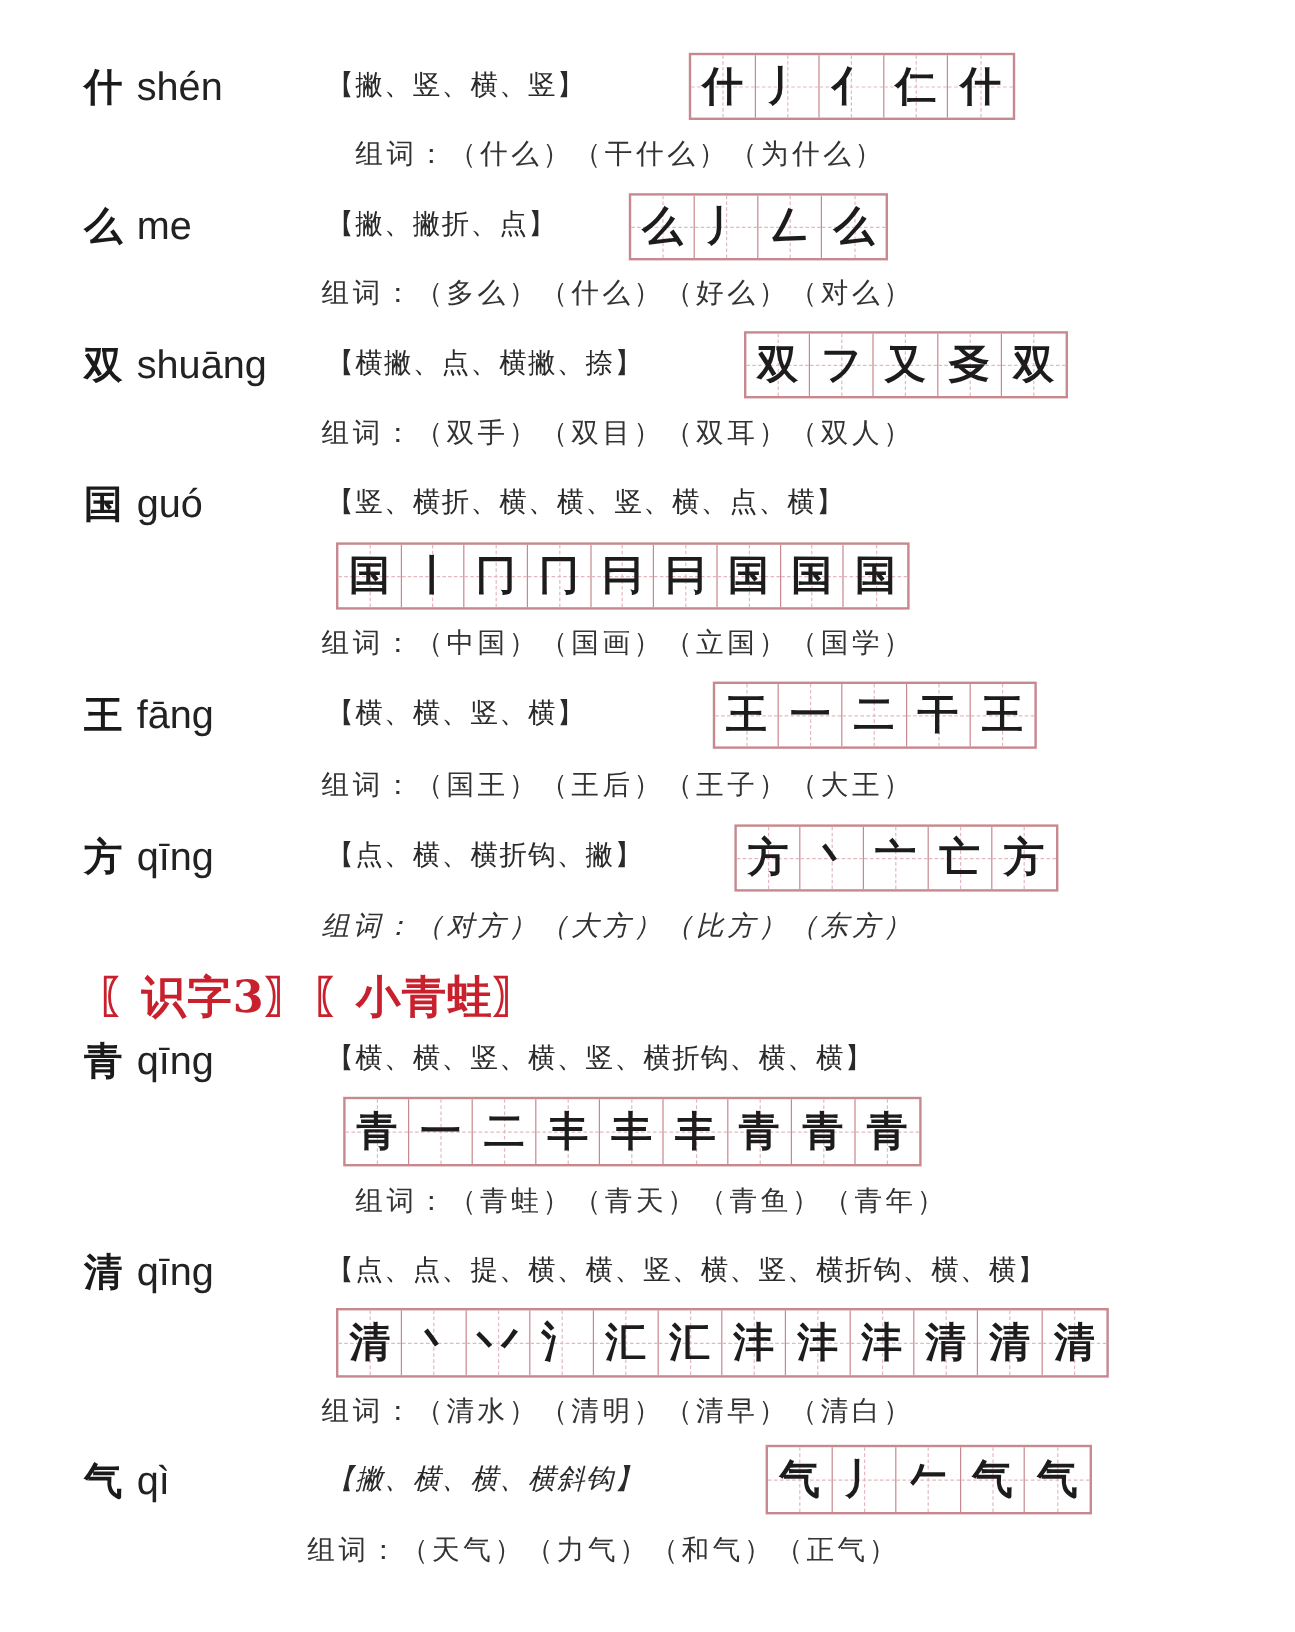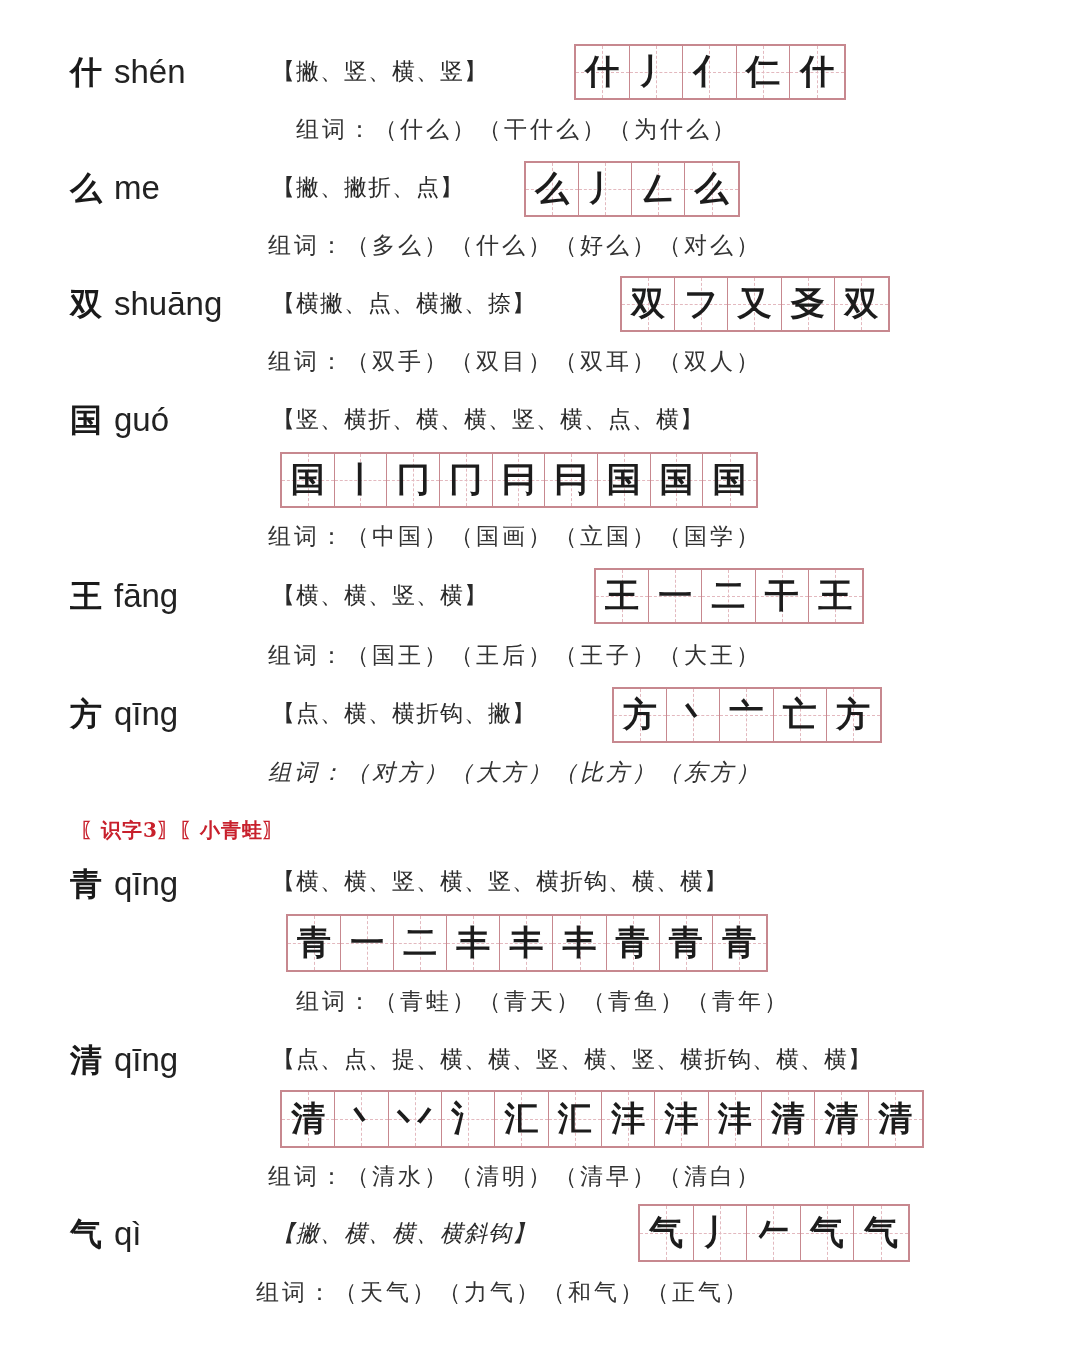--- a/index.html
+++ b/index.html
@@ -12,21 +12,21 @@
   .strokes { font-family: "DejaVu Serif", serif; font-size: 23px; line-height: 34px; color: #2a2a2a; letter-spacing: 1px; }
   .words { font-family: "DejaVu Serif", serif; font-size: 23px; line-height: 34px; color: #333; letter-spacing: 3px; }
   .grid { display: flex; border: 2px solid #c7888f; box-sizing: border-box; background: #fff; }
   .cell { position: relative; height: 100%; box-sizing: border-box; border-right: 1.5px solid #c7888f;
           display: flex; align-items: center; justify-content: center;
           font-family: "DejaVu Serif", serif; font-weight: bold; font-size: 34px; color: #1c1c1c; }
   .cell:last-child { border-right: none; }
   .cell::before { content: ""; position: absolute; left: 0; right: 0; top: 50%; border-top: 1px dashed #e3b9bf; }
   .cell::after { content: ""; position: absolute; top: 0; bottom: 0; left: 50%; border-left: 1px dashed #e3b9bf; }
   .cell span { position: relative; z-index: 1; }
-  .section { font-family: "DejaVu Serif", serif; font-weight: bold; font-size: 20px; line-height: 44px; color: #c8202c; letter-spacing: 1px; }
+  .section { font-family: "DejaVu Serif", serif; font-weight: bold; font-size: 37px; line-height: 44px; color: #c8202c; letter-spacing: 1px; }
 </style>
 </head>
 <body>
 
 <div class="abs head" style="left:70px;top:52px;">
   <span class="hz">什</span><span class="py">shén</span>
 </div>
 <div class="abs strokes" style="left:272px;top:54px;text-align:right;">【撇、竖、横、竖】</div>
 <div class="abs grid" style="left:574px;top:44px;width:272px;height:56px;">
   <div class="cell" style="width:20%">

